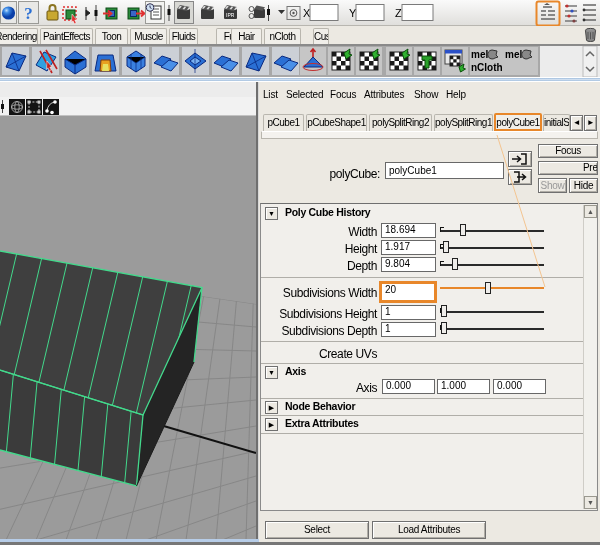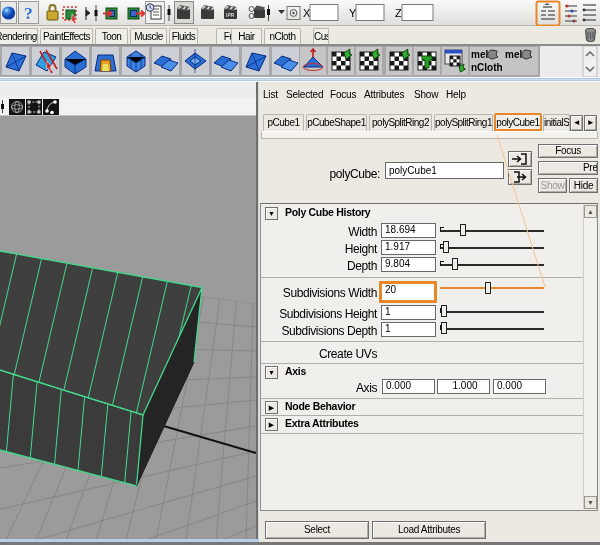--- a/index.html
+++ b/index.html
@@ -400,21 +400,21 @@
     <div class="track" style="left:179px; top:124px; width:104px;"></div>
     <div class="tick" style="left:179px; top:121px;"></div>
     <div class="knob" style="left:180px; top:118px;"></div>
     <div class="hr" style="top:137px;"></div>
     <span class="lbl" style="left:0; top:143px; width:116px;">Create UVs</span>
     <div class="hr" style="top:159px;"></div>
     <div class="arrbtn" style="left:4px; top:162px;">▼</div>
     <span class="seclbl" style="left:24px; top:161px;">Axis</span>
     <span class="lbl" style="left:0; top:177px; width:116px;">Axis</span>
     <div class="fld" style="left:121px; top:175px; width:53px; height:15px;">0.000</div>
-    <div class="fld" style="left:176px; top:175px; width:53px; height:15px;text-align:center;">1.000</div>
+    <div class="fld" style="left:176px; top:175px; width:53px; height:15px;">1.000</div>
     <div class="fld" style="left:232px; top:175px; width:53px; height:15px;">0.000</div>
     <div class="hr" style="top:194px;"></div>
     <div class="arrbtn" style="left:4px; top:197px;">▶</div>
     <span class="seclbl" style="left:24px; top:196px;">Node Behavior</span>
     <div class="hr" style="top:211px;"></div>
     <div class="arrbtn" style="left:4px; top:214px;">▶</div>
     <span class="seclbl" style="left:24px; top:213px;">Extra Attributes</span>
     <div class="hr" style="top:229px;"></div>
     <div id="sbar">
       <div class="sbtn" style="top:0;">▲</div>

